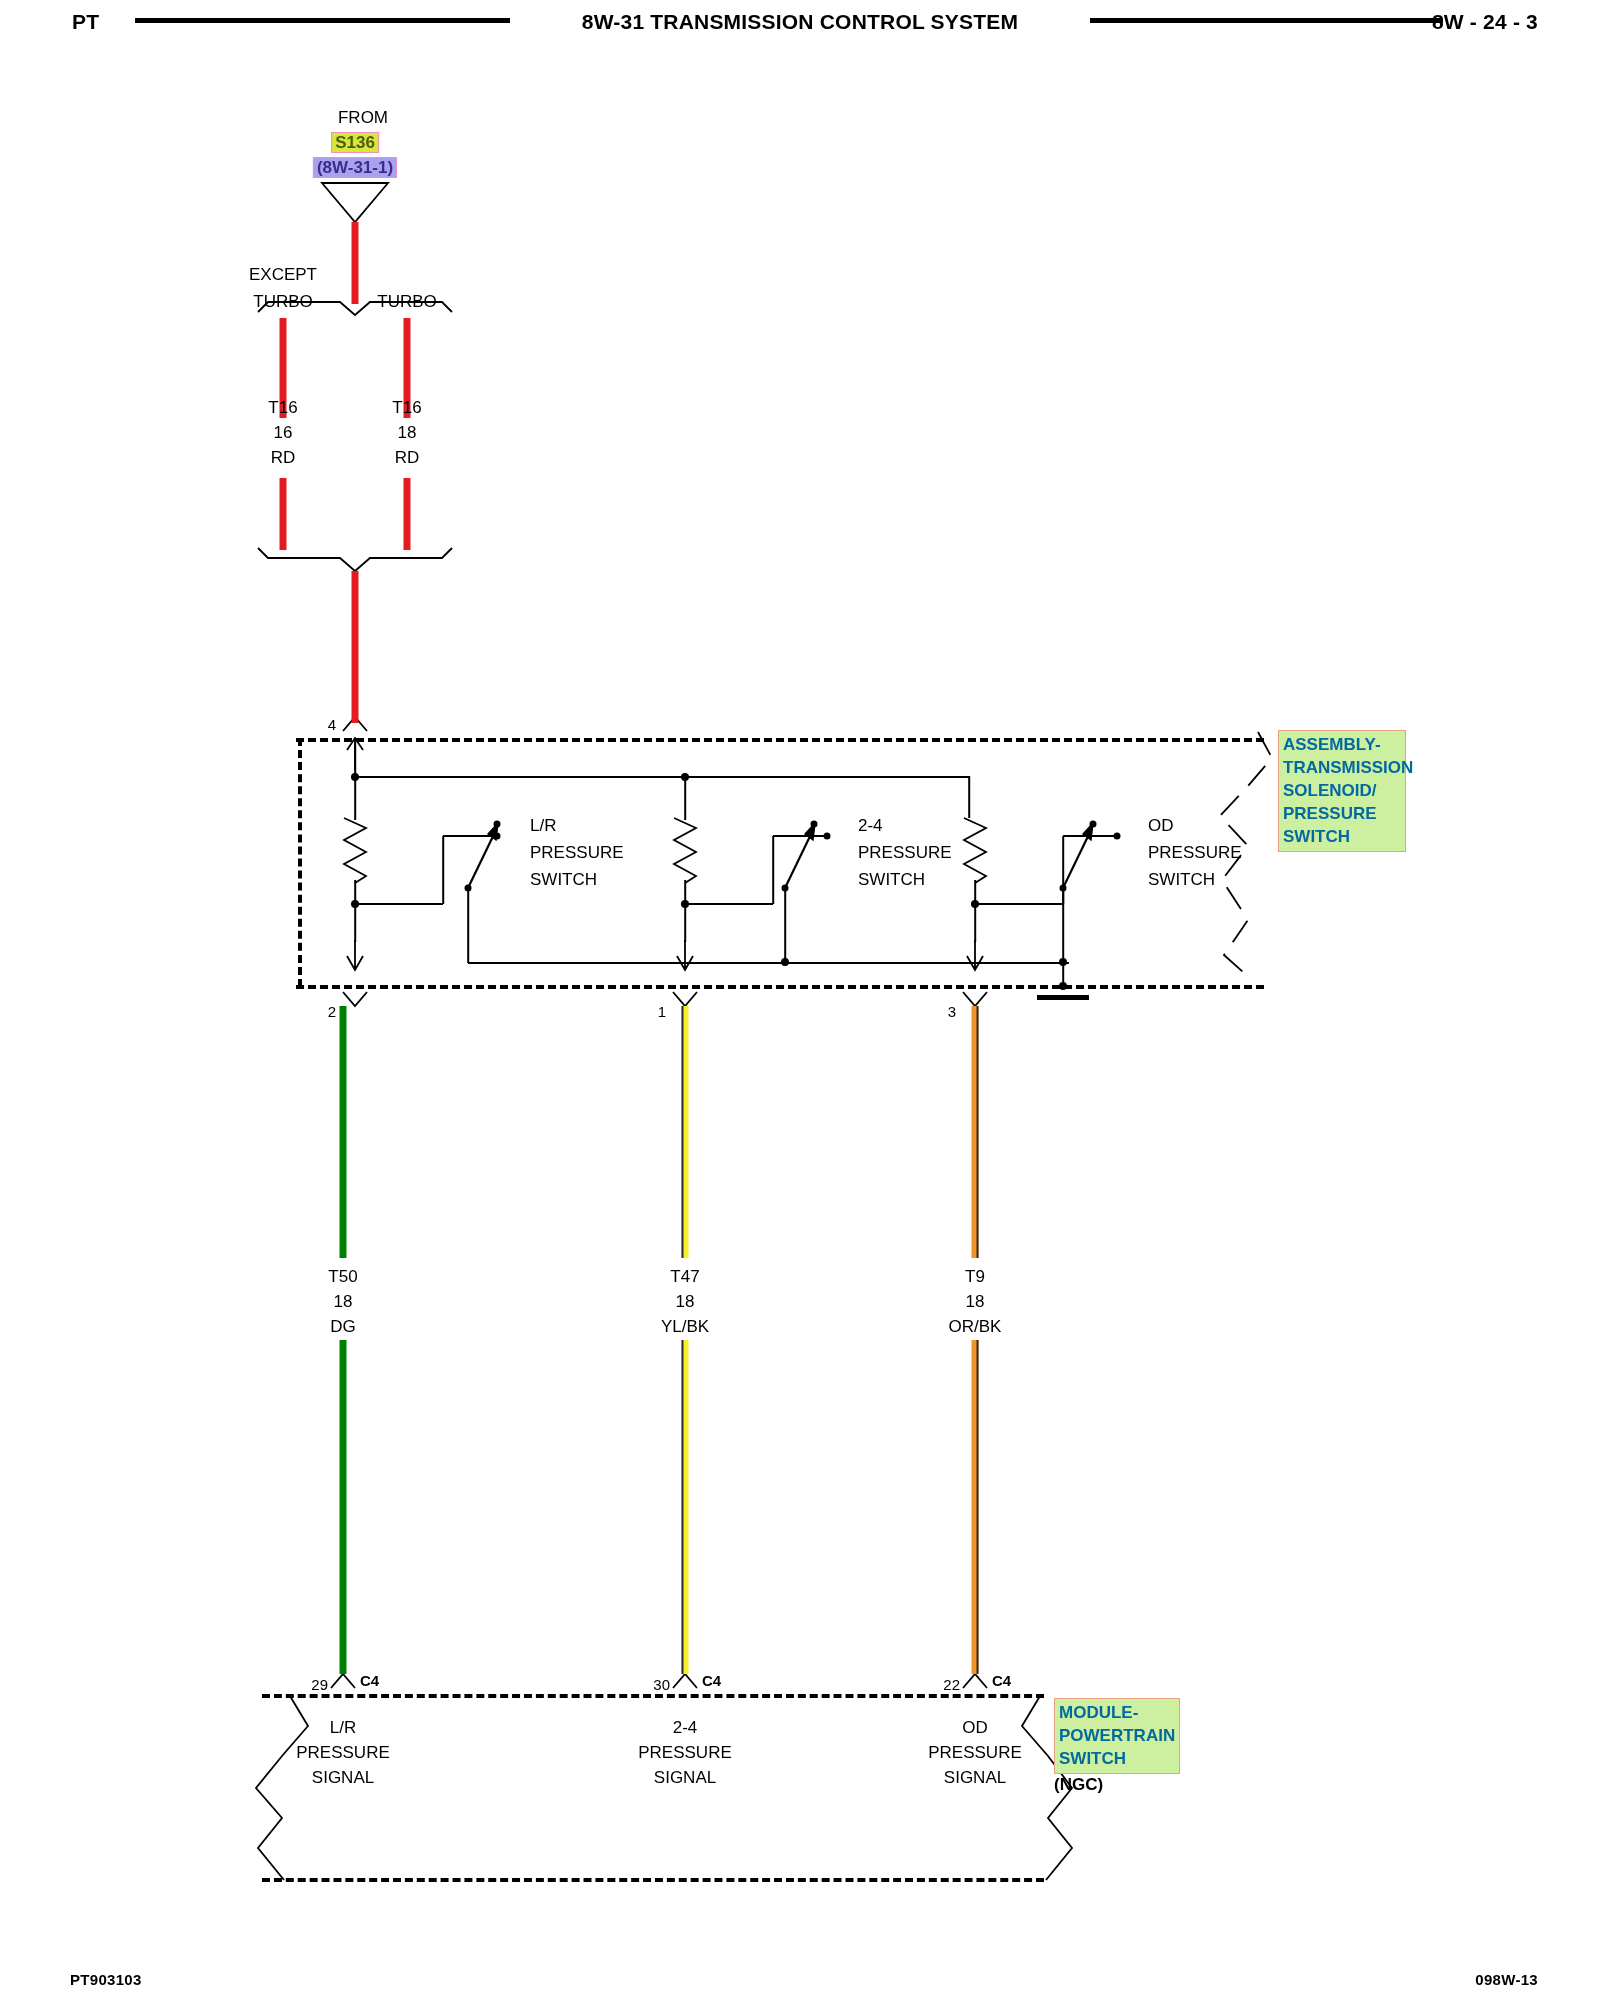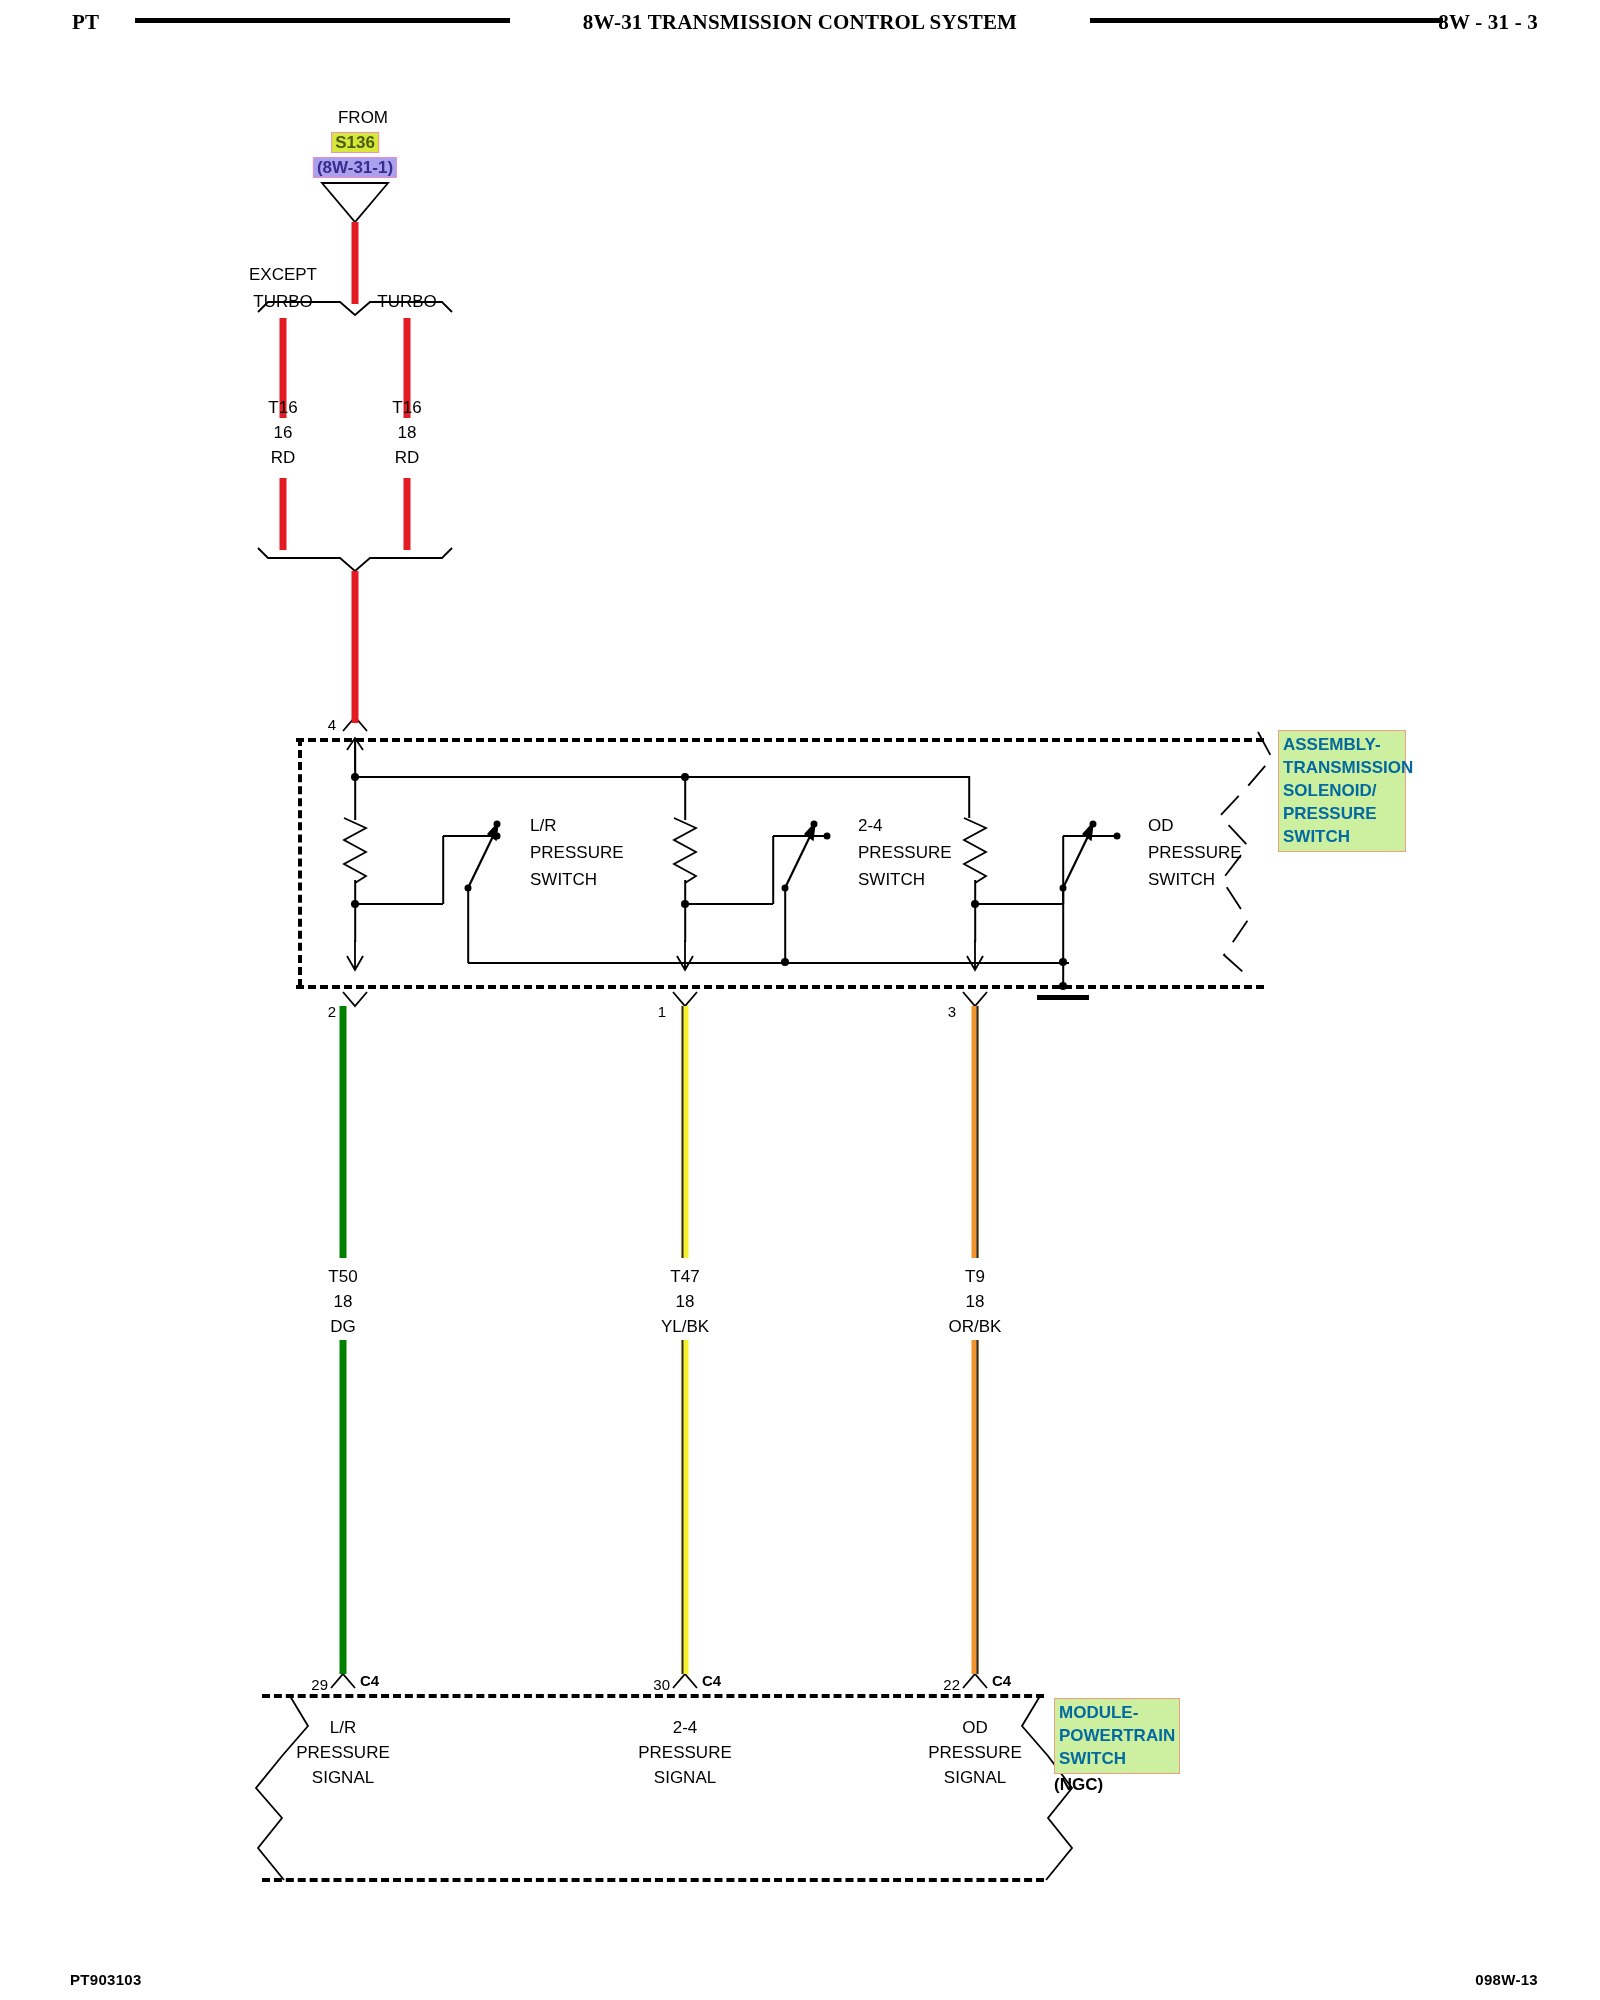--- a/index.html
+++ b/index.html
@@ -19,21 +19,20 @@
     overflow: hidden;
   }
 
   
   .hdr-text {
     position: absolute;
     font-weight: bold;
     font-size: 21px;
     white-space: nowrap;
     letter-spacing: 0.2px;
-    font-family: Liberation Serif, serif;
   }
   #hdr-left   { left: 72px;  top: 10px; }
   #hdr-right  { right: 62px; top: 10px; }
   #hdr-title  { left: 0; right: 0; top: 10px; text-align: center; font-weight: bold; }
   #hdr-sub    { left: 0; right: 0; top: 44px; text-align: center; font-weight: bold; }
   .hdr-rule {
     position: absolute;
     height: 5px;
     background: #000;
     top: 18px;
@@ -161,21 +160,21 @@
 </style>
 </head>
 <body>
 
 <div id="page">
 
   <div class="hdr-text" id="hdr-left">PT</div>
   <div class="hdr-rule" id="rule-left"></div>
   <div class="hdr-text" id="hdr-title">8W-31 TRANSMISSION CONTROL SYSTEM</div>
   <div class="hdr-rule" id="rule-right"></div>
-  <div class="hdr-text" id="hdr-right">8W - 31 - 3</div>
+  <div class="hdr-text" id="hdr-right">8W - 24 - 3</div>
 
   <div class="lbl ctr" style="left:355px; top:105px;margin-left:8px;">FROM</div>
   <div class="lbl ctr" style="left:355px; top:130px;">
     <span class="hl-s">S136</span>
   </div>
   <div class="lbl ctr" style="left:355px; top:155px;">
     <span class="hl-ref">(8W-31-1)</span>
   </div>
 
   <svg class="ov">

